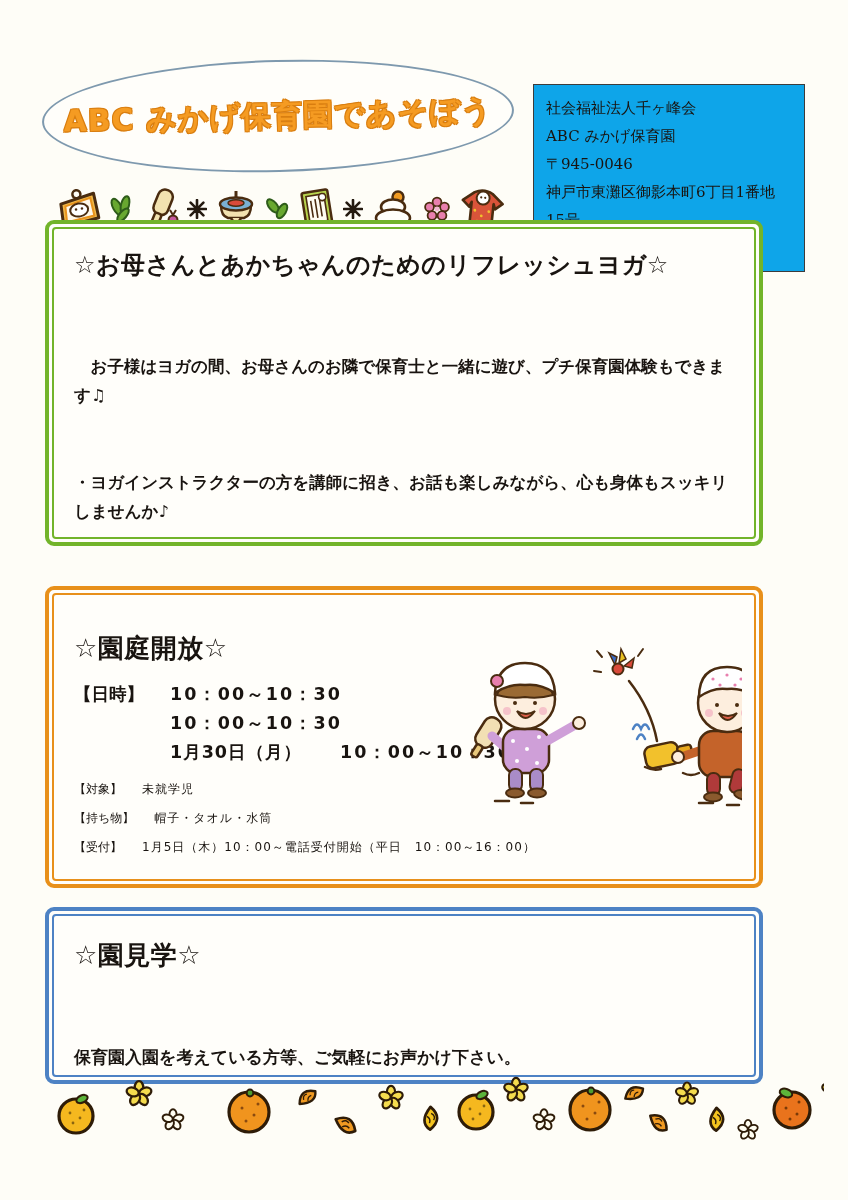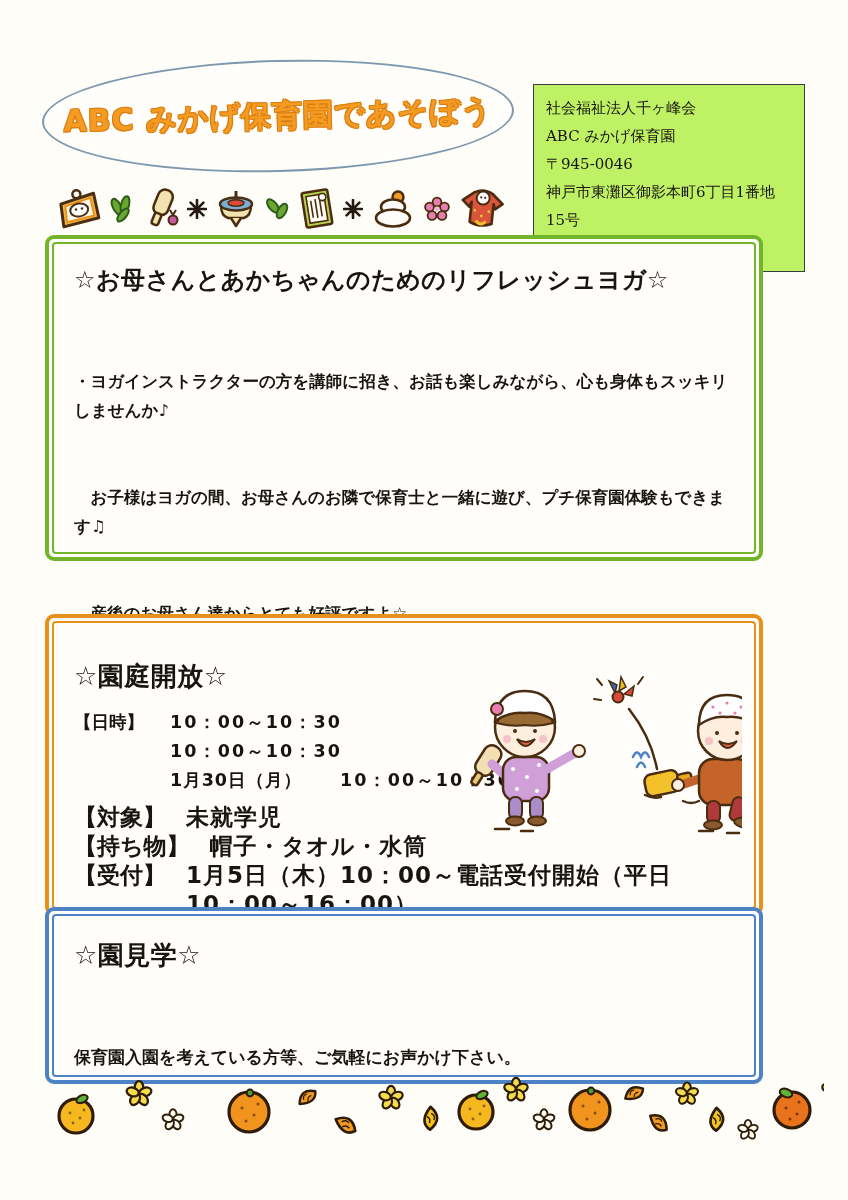--- a/index.html
+++ b/index.html
@@ -3,41 +3,41 @@
 <meta charset="utf-8">
 <style>
   html,body{margin:0;padding:0;}
   body{width:848px;height:1200px;background:#fefdf7;font-family:"DejaVu Sans",sans-serif;color:#191410;overflow:hidden;}
   .page{position:relative;width:848px;height:1200px;}
 
   
   .bubble{position:absolute;left:42px;top:60px;width:468px;height:108px;border:2px solid #7e99ae;border-radius:50%;display:flex;align-items:center;justify-content:center;transform:rotate(-1.5deg);background:#fffefa;}
   .bubble-text{font-size:30px;font-weight:800;color:#f59b22;letter-spacing:1px;white-space:nowrap;
     text-shadow:1px 1px 0 #d97e10,-1px 1px 0 #d97e10,1px -1px 0 #d97e10,-1px -1px 0 #d97e10;}
-  .contact{position:absolute;left:533px;top:84px;width:272px;border:1.5px solid #3c3c3c;padding:9px 12px;box-sizing:border-box;font-family:"DejaVu Serif",serif;font-size:15px;line-height:28px;background:#bef264;}
+  .contact{position:absolute;left:533px;top:84px;width:272px;border:1.5px solid #3c3c3c;padding:9px 12px;box-sizing:border-box;font-family:"DejaVu Serif",serif;font-size:15px;line-height:28px;background:#0ea5e9;}
   .contact .phone{padding-left:6px;}
 
   .decor-row{position:absolute;left:56px;top:180px;width:440px;height:58px;display:flex;align-items:center;gap:7px;}
   .decor-row span{display:inline-flex;}
 
   
   .frame{position:absolute;left:45px;width:718px;border:4px solid var(--c);border-radius:9px;padding:3px;box-sizing:border-box;background:#fffefa;}
   .frame-inner{border:2px solid var(--c);border-radius:4px;width:100%;height:100%;box-sizing:border-box;position:relative;padding:14px 20px 0 20px;}
-  .green{--c:#72b42a;top:235px;height:326px;}
-  .orange{--c:#e8901a;top:586px;height:302px;margin-top:28px;}
+  .green{--c:#72b42a;top:220px;height:326px;}
+  .orange{--c:#e8901a;top:586px;height:302px;}
   .blue{--c:#4d82c4;top:907px;height:177px;}
 
   h2{margin:0;font-size:24px;font-weight:800;letter-spacing:.5px;white-space:nowrap;}
   .orange h2,.blue h2{font-size:26px;}
   .green h2{margin-top:6px;}
   .orange h2{margin-top:22px;}
   .blue h2{margin-top:8px;}
 
   .desc{margin-top:13px;font-size:16.5px;font-weight:700;line-height:29px;white-space:pre-wrap;}
-  .details{margin-top:20px;font-size:23px;font-weight:700;}
+  .details{margin-top:20px;font-size:12px;font-weight:400;}
   .row{display:flex;line-height:29px;}
   .row .lbl{flex:0 0 auto;margin-right:20px;white-space:nowrap;}
   .row .val{letter-spacing:1px;white-space:pre-wrap;}
   .gap-after{margin-bottom:24px;}
 
   .sched{margin-top:14px;font-size:17.5px;font-weight:800;}
   .srow{display:flex;line-height:29px;}
   .srow .lbl{flex:0 0 96px;}
   .srow .date{flex:0 0 170px;letter-spacing:1px;}
   .srow .time{letter-spacing:2px;}
@@ -170,22 +170,22 @@
             <path d="M19 34 q5 6 10 0" stroke="#f2c12c" stroke-width="3" fill="none"></path>
           </g>
         </svg>
       </span>
   </div>
 
   <section class="frame green">
     <div class="frame-inner">
       <h2>☆お母さんとあかちゃんのためのリフレッシュヨガ☆</h2>
       <div class="desc">
+        <div>　お子様はヨガの間、お母さんのお隣で保育士と一緒に遊び、プチ保育園体験もできます♫</div>
         <div>・ヨガインストラクターの方を講師に招き、お話も楽しみながら、心も身体もスッキリしませんか♪</div>
-        <div>　お子様はヨガの間、お母さんのお隣で保育士と一緒に遊び、プチ保育園体験もできます♫</div>
         <div>　産後のお母さん達からとても好評ですよ☆</div>
       </div>
       <div class="details">
         <div class="row gap-after">
           <span class="lbl">【日時】</span>
           <span class="val">1月31日（火）10：00～11：00</span>
         </div>
         <div class="row">
           <span class="lbl">【対象】</span>
           <span class="val">6か月～1歳の誕生日までの親子</span>

